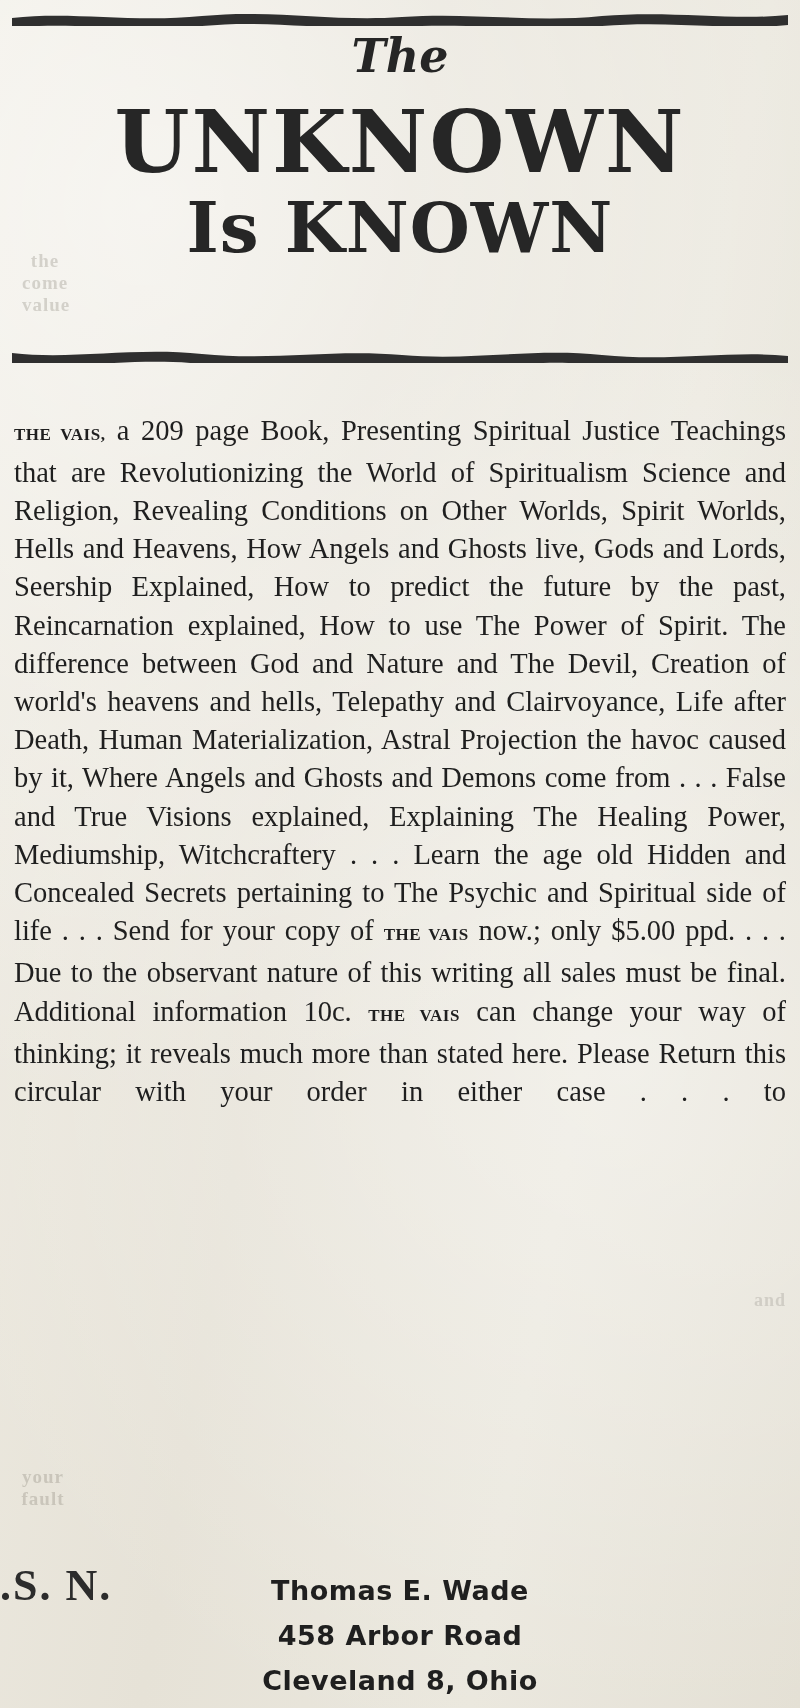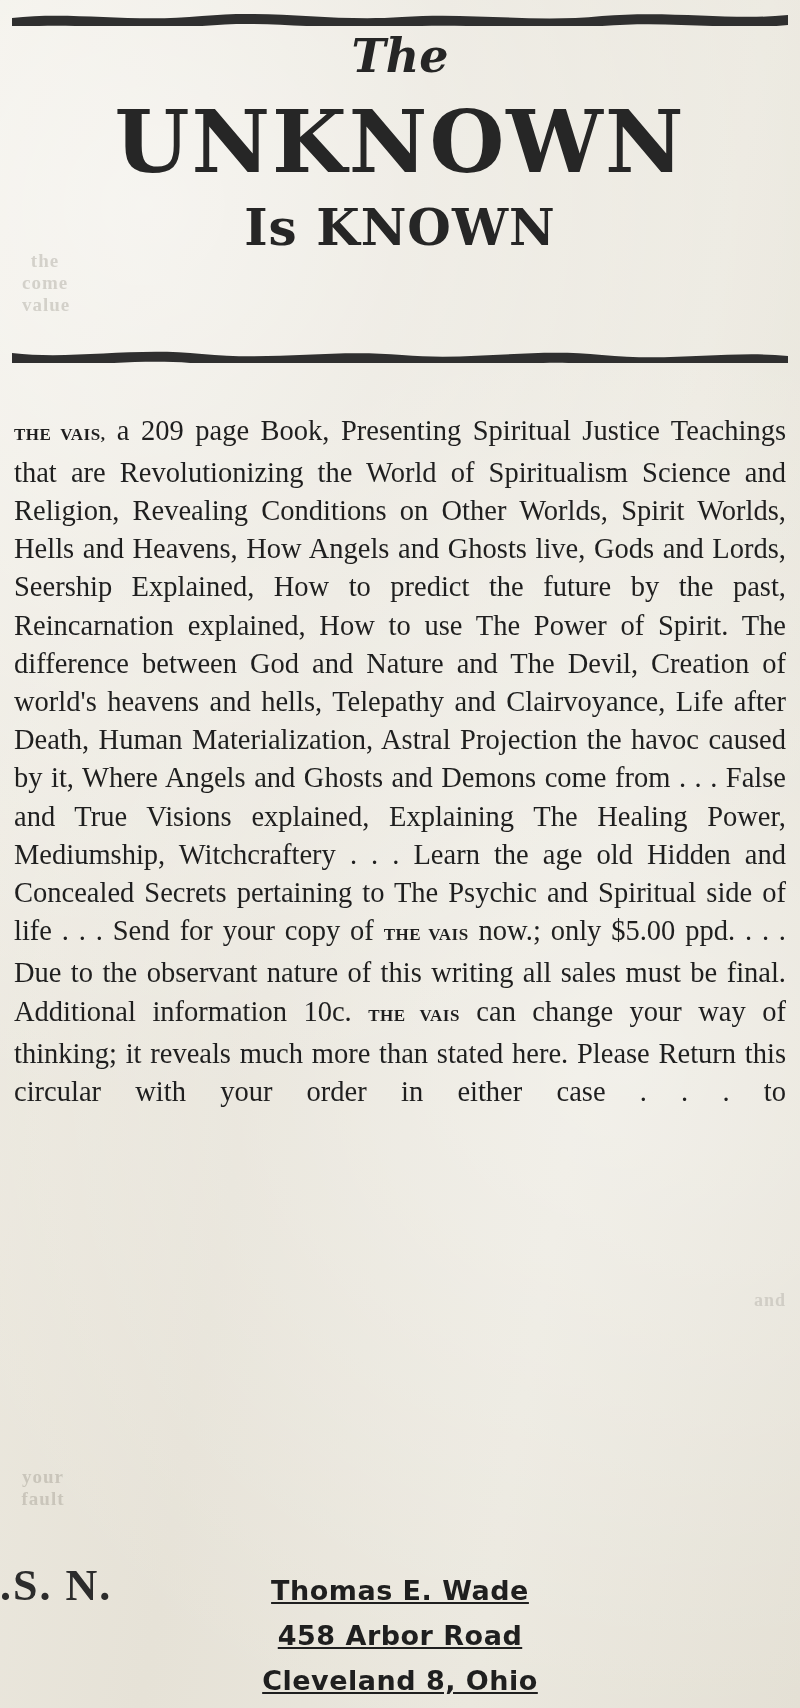--- a/index.html
+++ b/index.html
@@ -114,21 +114,21 @@
     font-weight: bold;
     font-size: 86px;
     line-height: 92px;
     color: #262626;
     letter-spacing: 2px;
     margin-top: 14px;
   }
   .isknown-word {
     font-family: "DejaVu Serif", serif;
     font-weight: bold;
-    font-size: 50px;
+    font-size: 69px;
     line-height: 64px;
     color: #262626;
     letter-spacing: 1px;
     margin-top: 8px;
   }
 
   
   .body-copy {
     position: absolute;
     left: 10px;
@@ -158,21 +158,21 @@
     top: 1568px;
     width: 800px;
     text-align: center;
     font-family: "DejaVu Sans", sans-serif;
     font-weight: bold;
     font-size: 27px;
     line-height: 45px;
     color: #1f1f1f;
     letter-spacing: 0.5px;
   }
-  .address div { white-space: nowrap; text-decoration: underline; }
+  .address div { white-space: nowrap; }
 </style>
 </head>
 <body>
 
 <div class="page">
 
   <div class="bleed bleed-left-top">the come value</div>
   <div class="bleed bleed-left-bottom">your fault</div>
   <div class="bleed bleed-right">and</div>
   <div class="bleed bleed-corner">.S. N.</div>

